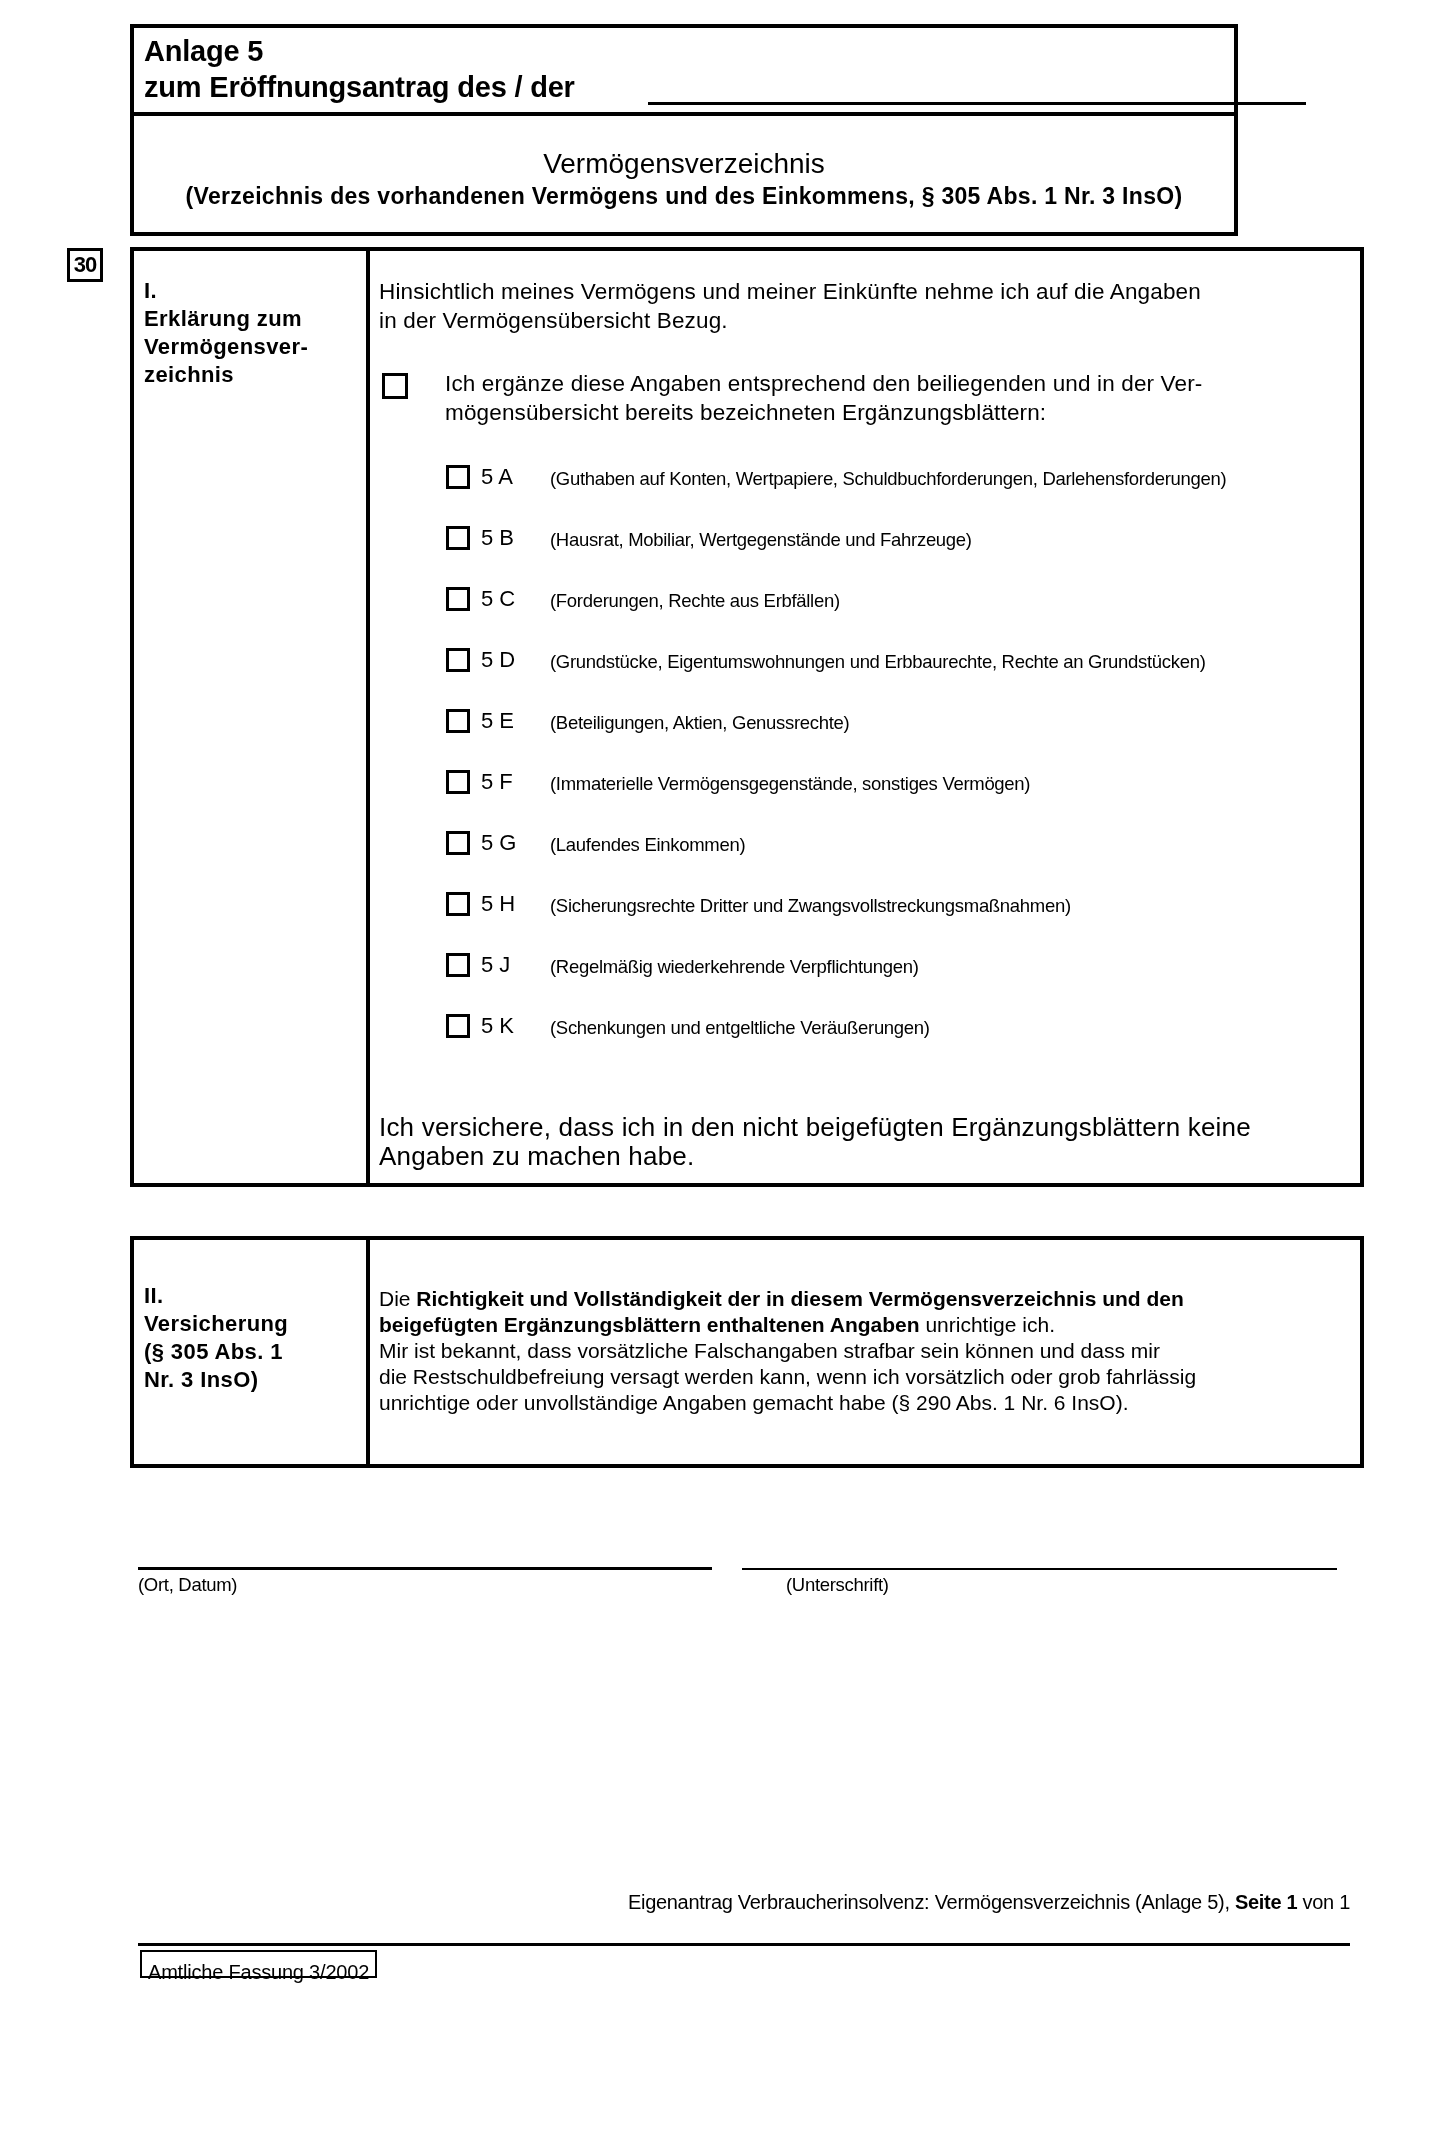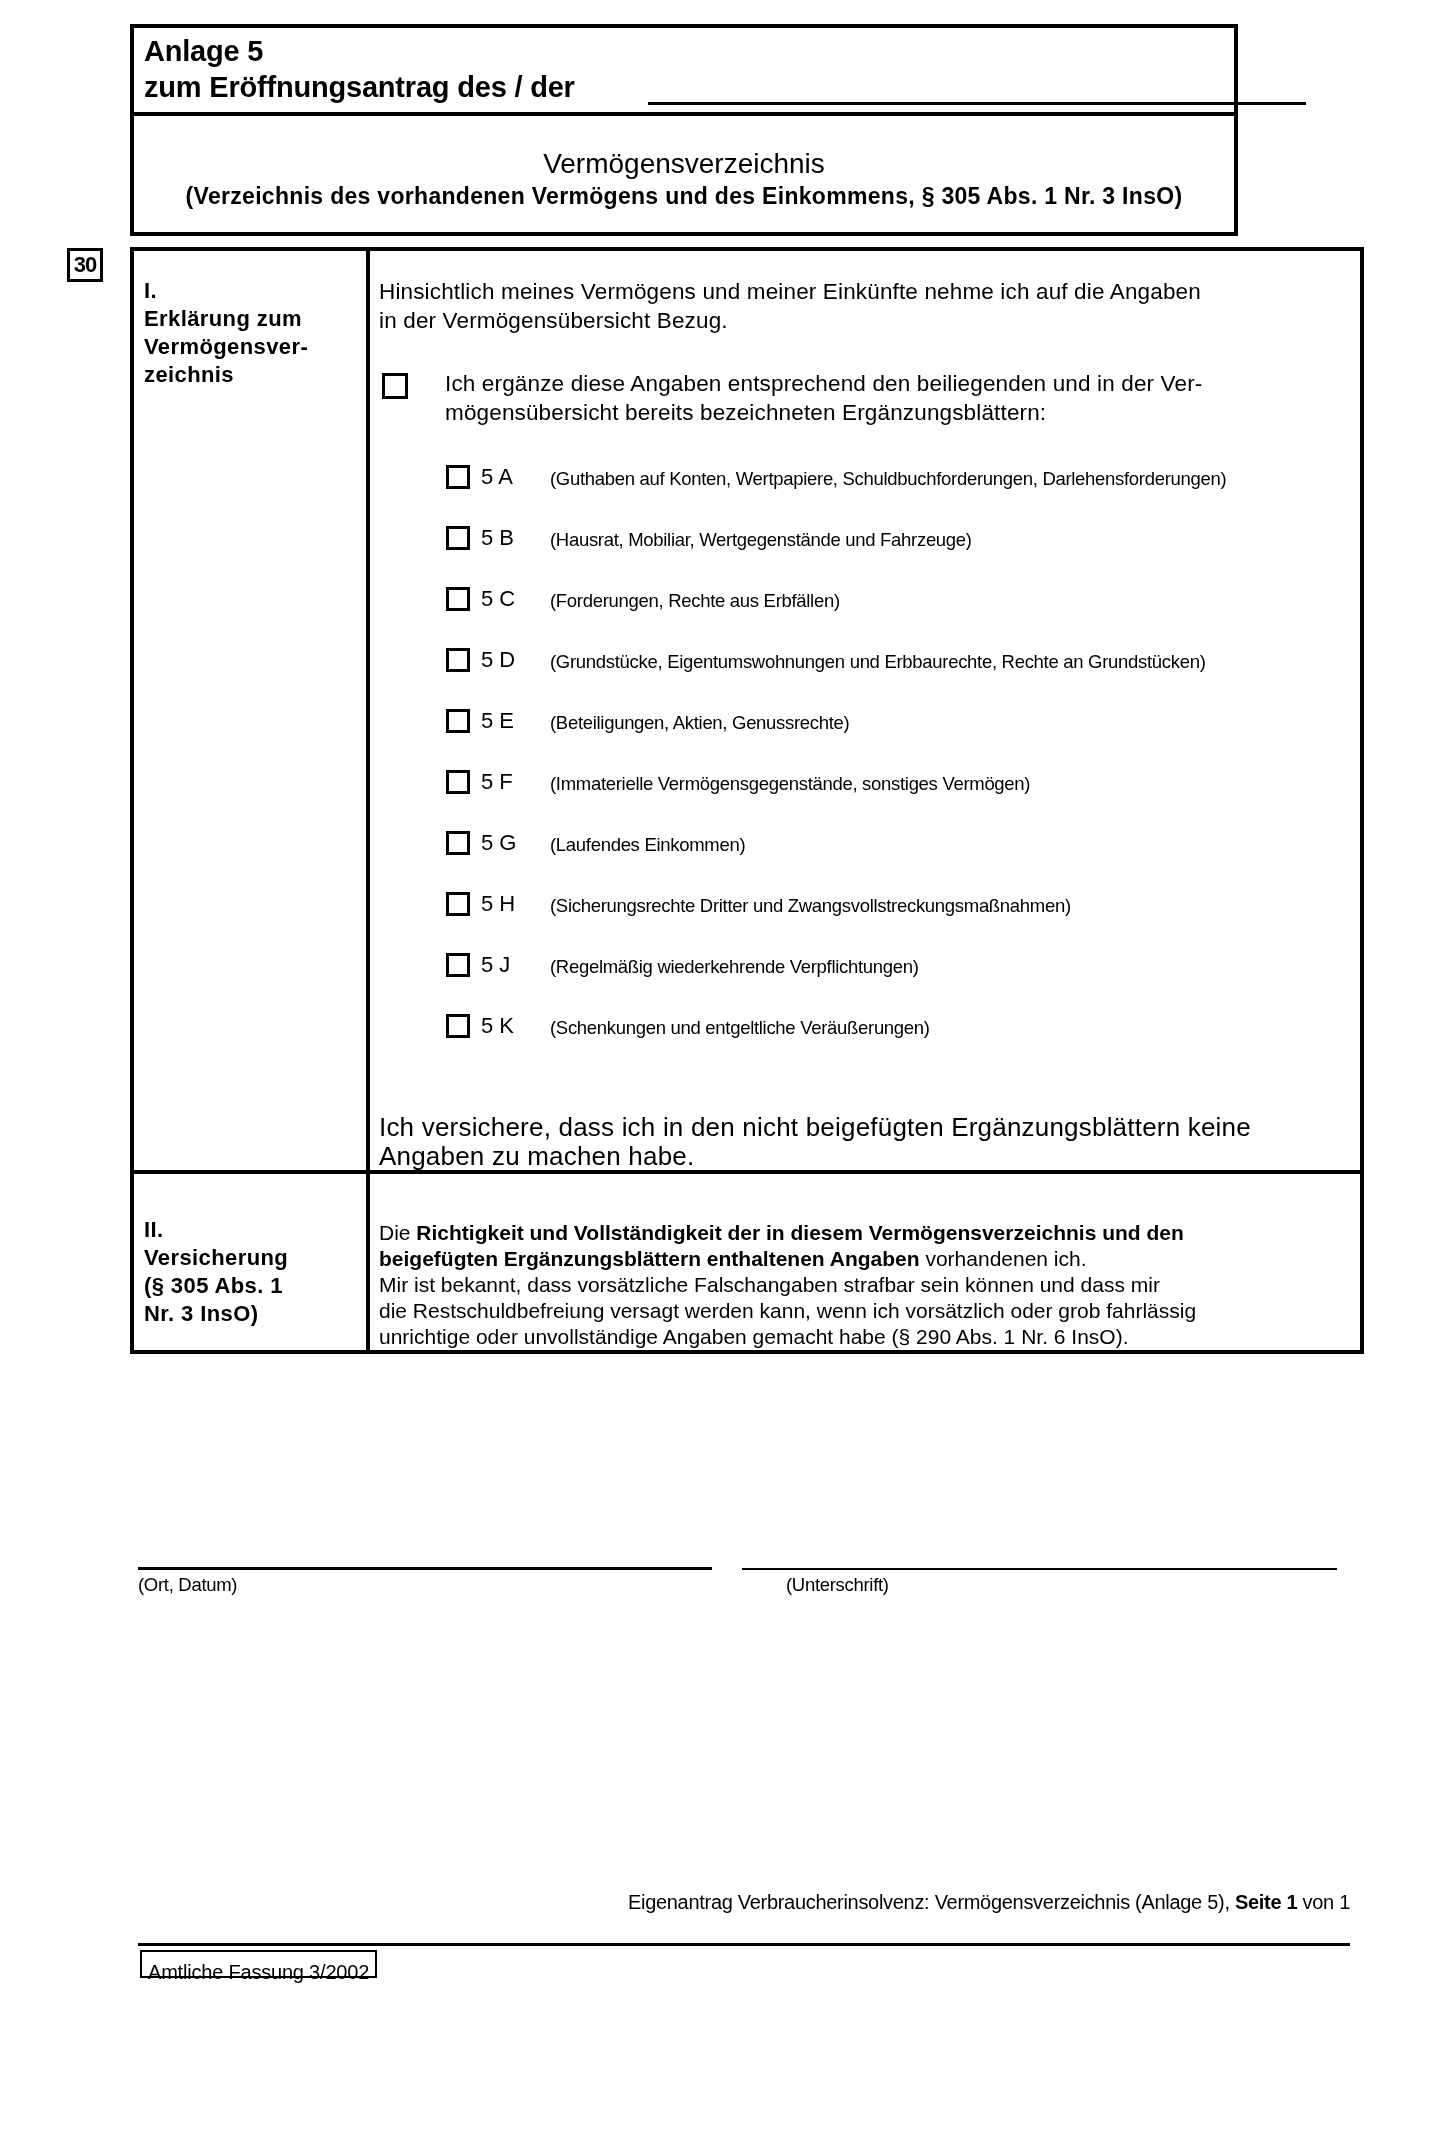--- a/index.html
+++ b/index.html
@@ -27,21 +27,21 @@
   .lbl { position:absolute; left:10px; font-size:22px; font-weight:bold; line-height:28px; letter-spacing:0.4px; }
   .para { position:absolute; left:245px; font-size:22.5px; line-height:29px; white-space:nowrap; letter-spacing:0.15px; }
   .cb-big { position:absolute; width:22px; height:22px; border:3px solid #000; box-sizing:border-box; }
   .item { position:absolute; left:312px; height:30px; }
   .item .cb { position:absolute; left:0; top:2px; width:24px; height:24px; border:3px solid #000; box-sizing:border-box; }
   .item .code { position:absolute; left:35px; top:0; font-size:22px; line-height:28px; white-space:nowrap; }
   .item .desc { position:absolute; left:104px; top:4px; font-size:18.5px; line-height:24px; white-space:nowrap; letter-spacing:-0.3px; }
   .bold-note { position:absolute; left:245px; font-size:26px; font-weight:normal; line-height:29px; white-space:nowrap; letter-spacing:0.2px; }
 
   
-  #sec2 { left:130px; top:1170px; width:1234px; height:184px;padding-left:48px; }
+  #sec2 { left:130px; top:1236px; width:1234px; height:232px;padding-left:48px; }
   .p2 { position:absolute; left:245px; font-size:21px; line-height:26px; white-space:nowrap; }
 
   
   .sigline { position:absolute; height:3px; background:#000; }
   .siglabel { position:absolute; font-size:18.5px; line-height:24px; letter-spacing:-0.3px; }
 
   
   #footline { left:138px; top:1943px; width:1212px; height:3px; background:#000; }
   #footbox { left:140px; top:1950px; height:28px; border:2px solid #000; padding:8px 6px; box-sizing:border-box;
              font-size:20px; line-height:24px; white-space:nowrap; letter-spacing:-0.2px; }
@@ -134,21 +134,21 @@
   <div class="coldiv"></div>
   <div class="lbl" style="top:42px">II.</div>
   <div class="lbl" style="top:70px">Versicherung</div>
   <div class="lbl" style="top:98px">(§ 305 Abs. 1</div>
   <div class="lbl" style="top:126px">Nr. 3 InsO)</div>
 
   <div class="p2" style="top:46px">
     <span>Die </span><b>Richtigkeit und Vollständigkeit der in diesem Vermögensverzeichnis und den</b>
   </div>
   <div class="p2" style="top:72px">
-    <b>beigefügten Ergänzungsblättern enthaltenen Angaben</b><span> vorhandenen ich.</span>
+    <b>beigefügten Ergänzungsblättern enthaltenen Angaben</b><span> unrichtige ich.</span>
   </div>
   <div class="p2" style="top:98px">Mir ist bekannt, dass vorsätzliche Falschangaben strafbar sein können und dass mir</div>
   <div class="p2" style="top:124px">die Restschuldbefreiung versagt werden kann, wenn ich vorsätzlich oder grob fahrlässig</div>
   <div class="p2" style="top:150px">unrichtige oder unvollständige Angaben gemacht habe (§ 290 Abs. 1 Nr. 6 InsO).</div>
 </div>
 
 <div class="sigline" style="left:138px; top:1567px; width:574px;"></div>
 <div class="siglabel" style="left:138px; top:1573px;">(Ort, Datum)</div>
 <div class="sigline" style="left:742px; top:1568px; width:595px; height:2px;"></div>
 <div class="siglabel" style="left:742px; top:1573px;margin-left:44px;">(Unterschrift)</div>

